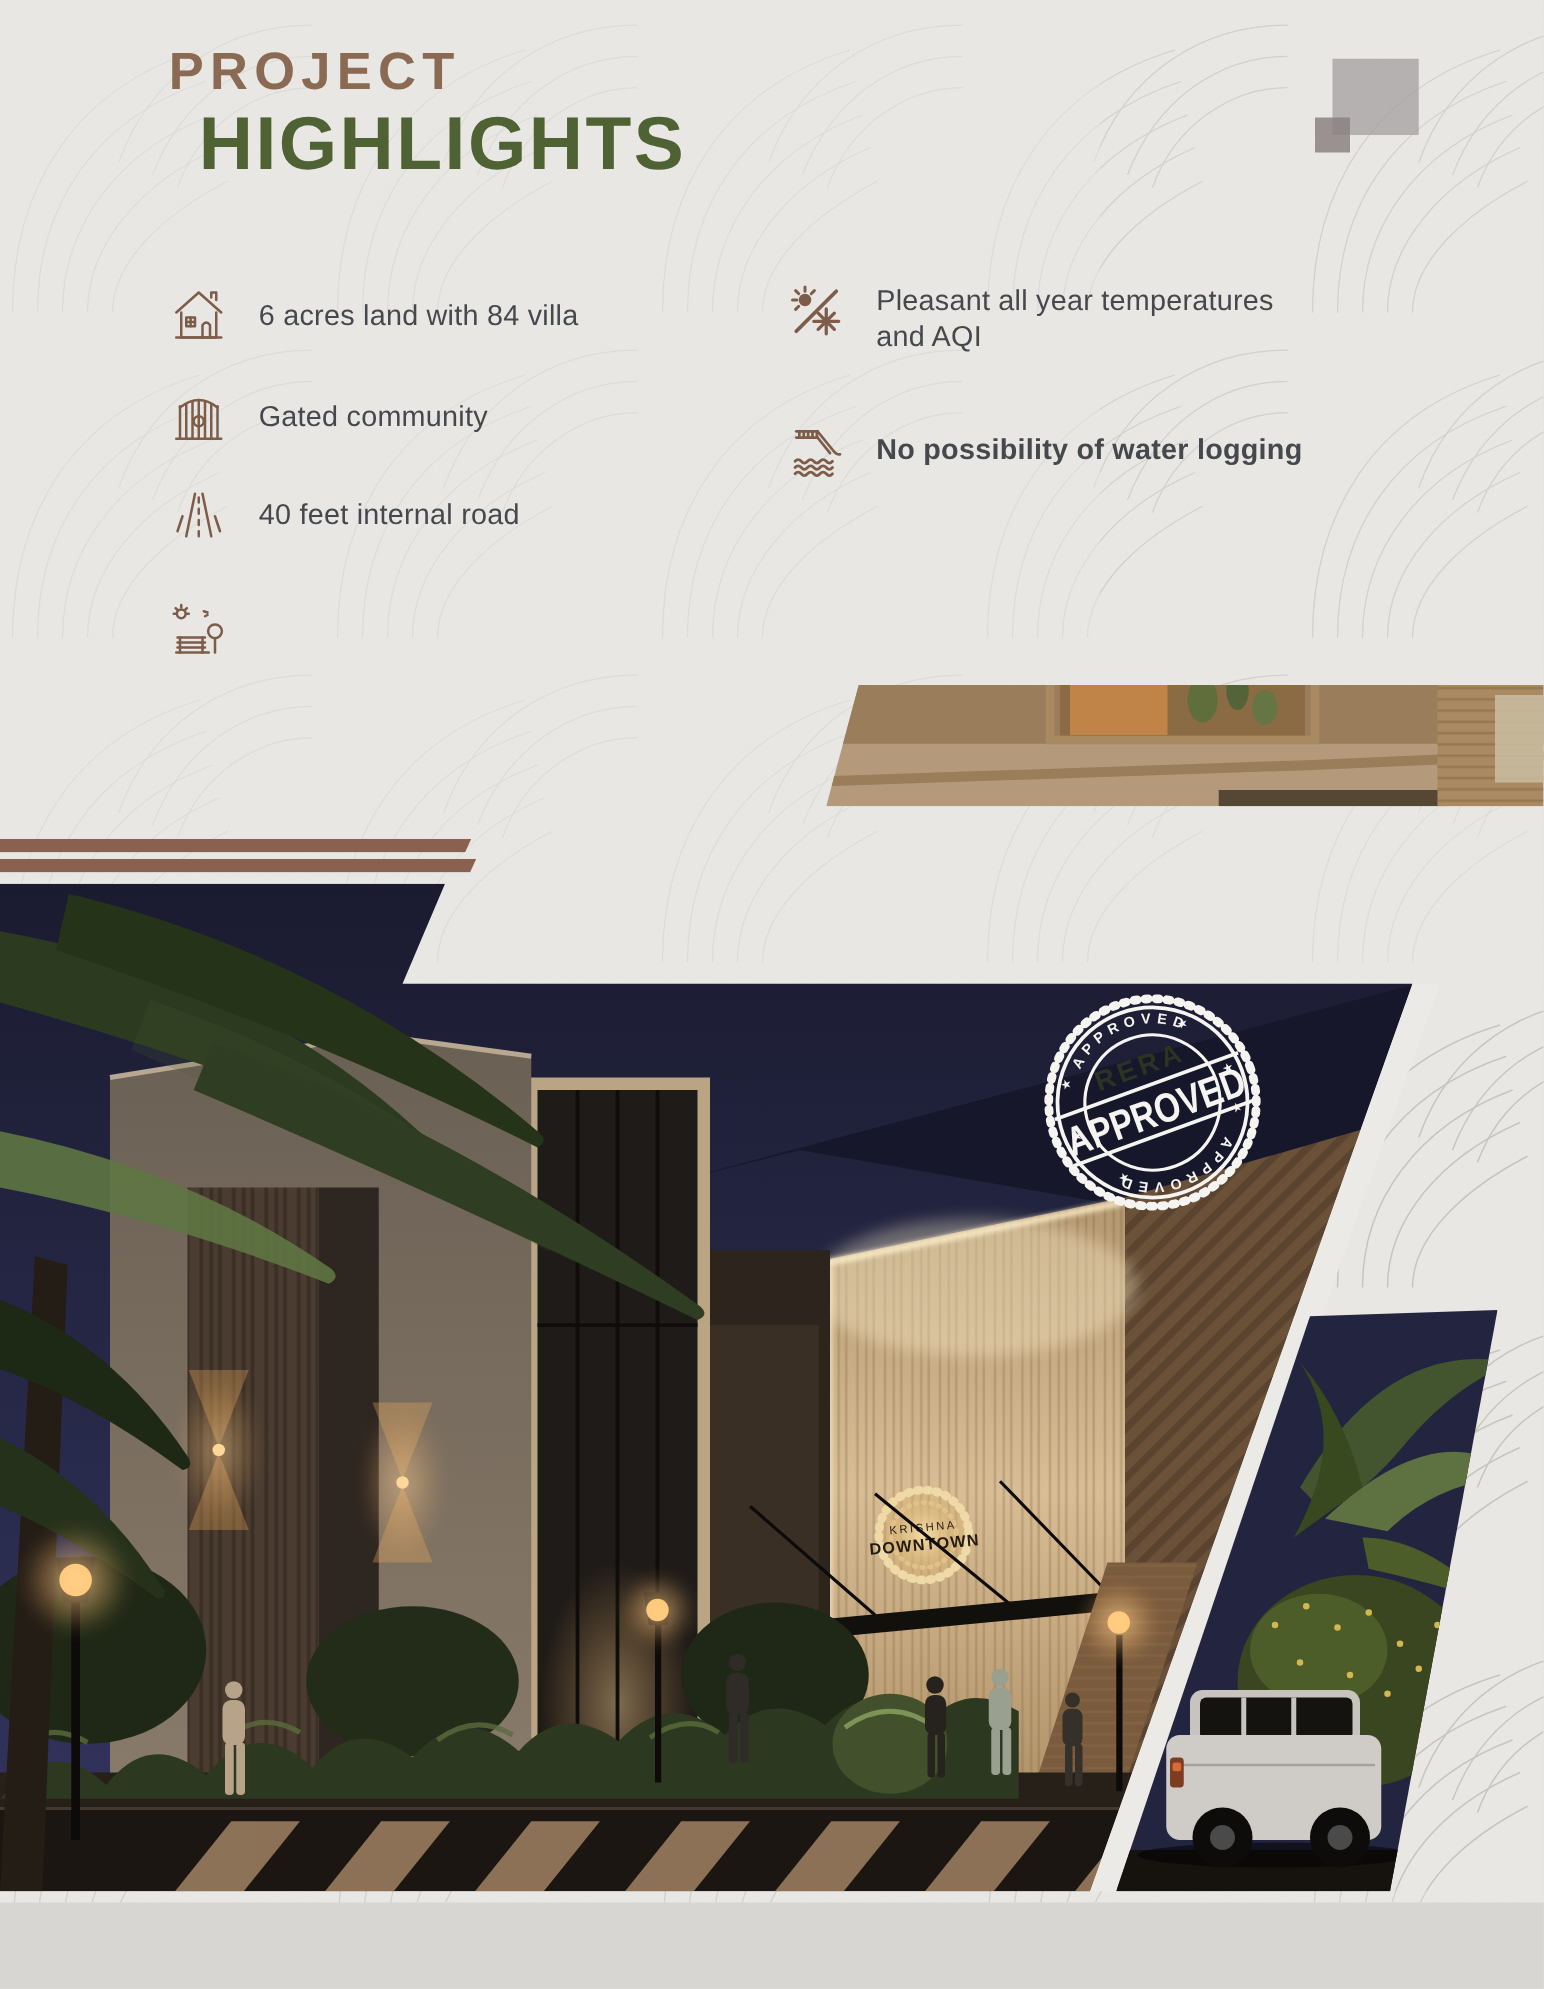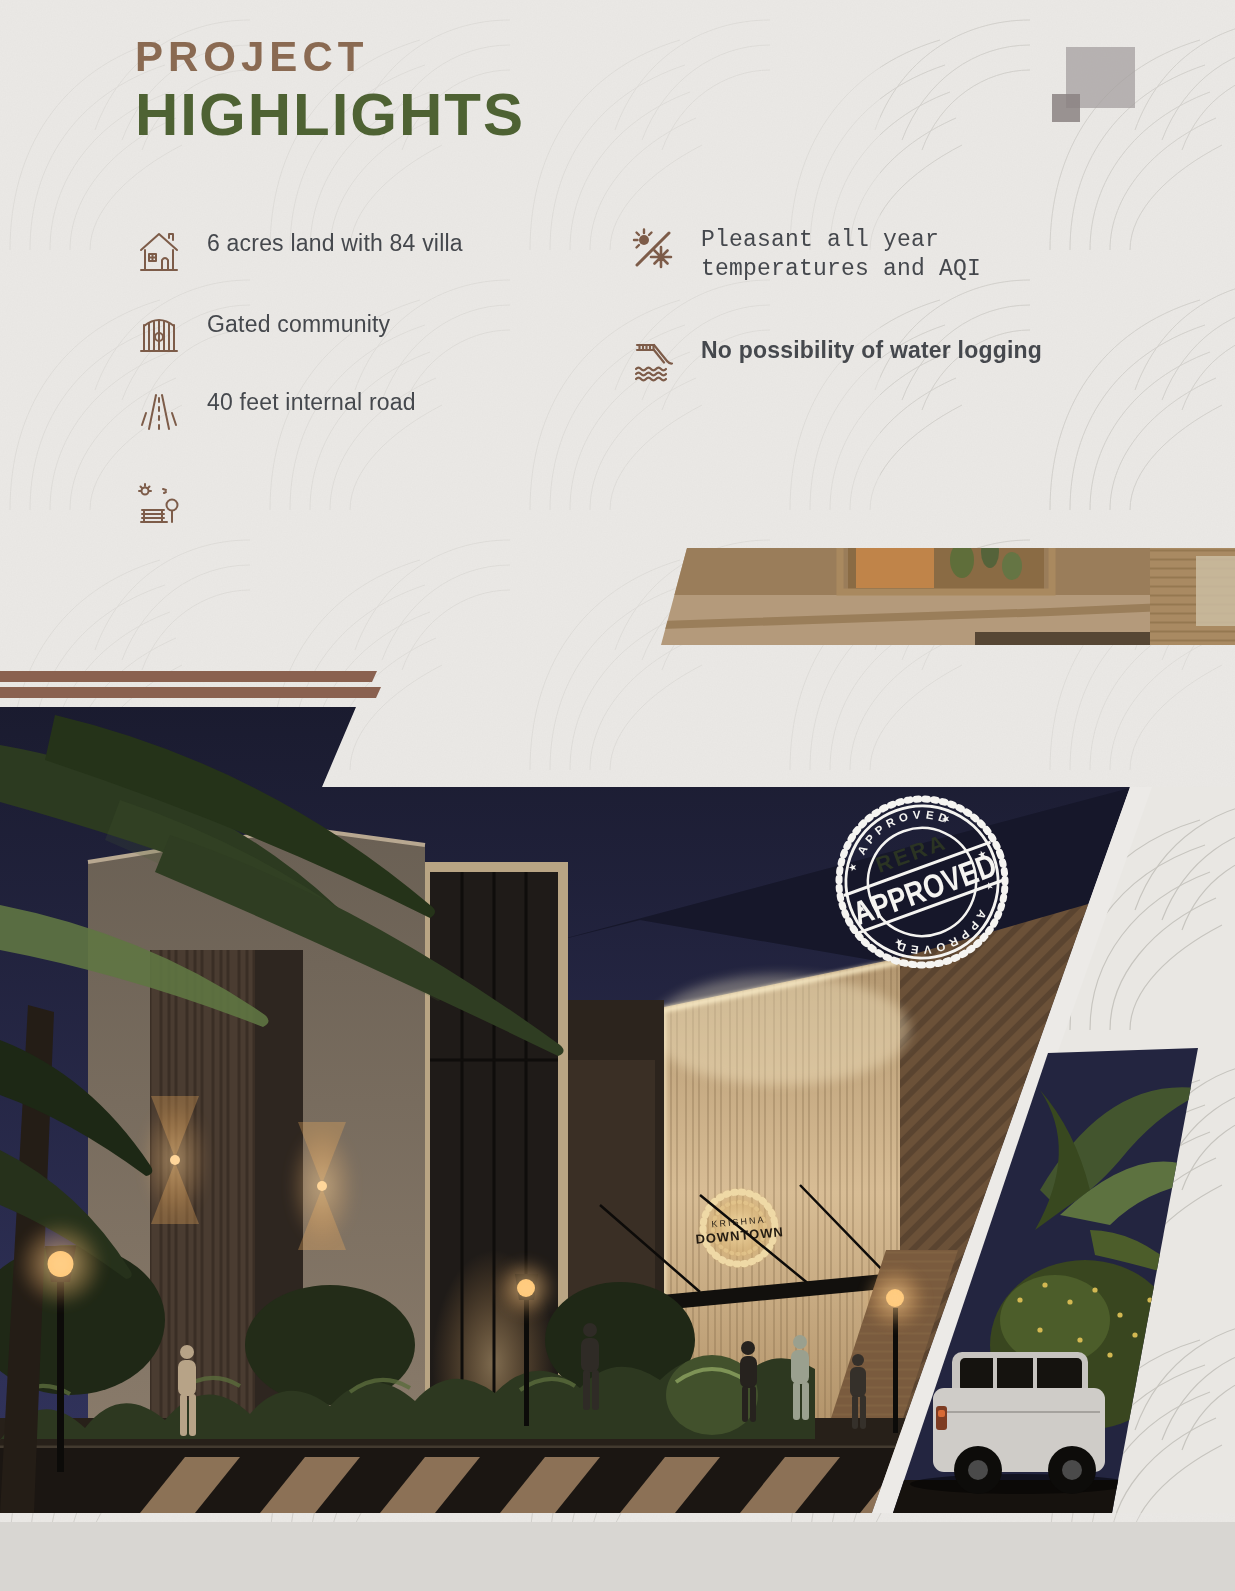--- a/index.html
+++ b/index.html
@@ -2,26 +2,26 @@
 <html><head>
 <meta charset="utf-8">
 <style>
   html,body{margin:0;padding:0;background:#d8d6d2;}
   .page{position:relative;width:1235px;height:1522px;overflow:hidden;background:#ebe9e6;
         font-family:"Liberation Sans",sans-serif;}
   .layer{position:absolute;left:0;top:0;}
   
   .title{position:absolute;left:135px;top:36px;line-height:1;}
   .title .t1{display:block;font-size:42px;font-weight:bold;letter-spacing:5px;color:#8a6a52;}
-  .title .t2{display:block;font-size:60px;font-weight:bold;letter-spacing:2px;color:#4e6233;margin-top:7px;}
+  .title .t2{display:block;font-size:60px;font-weight:bold;letter-spacing:2px;color:#4e6233;margin-top:7px;margin-left:24px;}
   
   .sq-big{position:absolute;left:1066px;top:47px;width:69px;height:61px;background:#a29c9d;opacity:.72;}
   .sq-small{position:absolute;left:1052px;top:94px;width:28px;height:28px;background:#8b8283;opacity:.85;}
   
-  .hl-row{position:absolute;display:flex;gap:25px;}
+  .hl-row{position:absolute;display:flex;align-items:center;gap:25px;}
   .hl-row.top{align-items:flex-start;}
   .hl-icon{flex:0 0 auto;width:46px;height:46px;color:#7d5c49;}
   .hl-icon svg{display:block;}
   .hl-text{font-size:23px;color:#45484d;line-height:1.25;letter-spacing:.2px;}
   
   .stripe{position:absolute;left:0;background:#8a6150;height:11px;}
   .stripe.s1{top:671px;width:377px;clip-path:polygon(0 0,100% 0,calc(100% - 5px) 100%,0 100%);}
   .stripe.s2{top:687px;width:381px;clip-path:polygon(0 0,100% 0,calc(100% - 5px) 100%,0 100%);}
   
   .note-banner{position:absolute;left:330px;top:645px;width:905px;height:142px;
@@ -133,21 +133,21 @@
 
   <div class="hl-row top" style="left:630px;top:226px;">
     <span class="hl-icon">
       <svg width="46" height="46" viewBox="0 0 46 46" fill="none" stroke="currentColor" stroke-width="3" stroke-linecap="round">
         <path d="M7 39 L39 7"></path>
         <circle cx="14" cy="14" r="5" fill="currentColor" stroke="none"></circle>
         <path stroke-width="2.4" d="M14 3.5 V7 M4 14 H7.5 M6.5 6.5 l2.5 2.5 M21.5 6.5 L19 9 M6.5 21.5 L9 19"></path>
         <path stroke-width="2.6" d="M31 21 V41 M21 31 H41 M24.5 24.5 L37.5 37.5 M37.5 24.5 L24.5 37.5"></path>
       </svg>
     </span>
-    <span class="hl-text" style="width:345px;font-family:Liberation Mono, monospace;">Pleasant all year temperatures and AQI</span>
+    <span class="hl-text" style="width:345px;">Pleasant all year temperatures and AQI</span>
   </div>
 
   <div class="hl-row" style="left:630px;top:336px;font-weight:bold;">
     <span class="hl-icon">
       <svg width="46" height="46" viewBox="0 0 46 46" fill="none" stroke="currentColor" stroke-width="2.2" stroke-linecap="round">
         <path d="M7 9 H24"></path>
           <path d="M9.5 9 V14 M13 9 V14 M16.5 9 V14 M20 9 V14 M23.5 9 V14"></path>
           <path d="M7 14 H24"></path>
         <path d="M24 9 L37 25 Q39.5 28 42 27.5"></path>
           <path d="M24 14 L34 26.5"></path>

